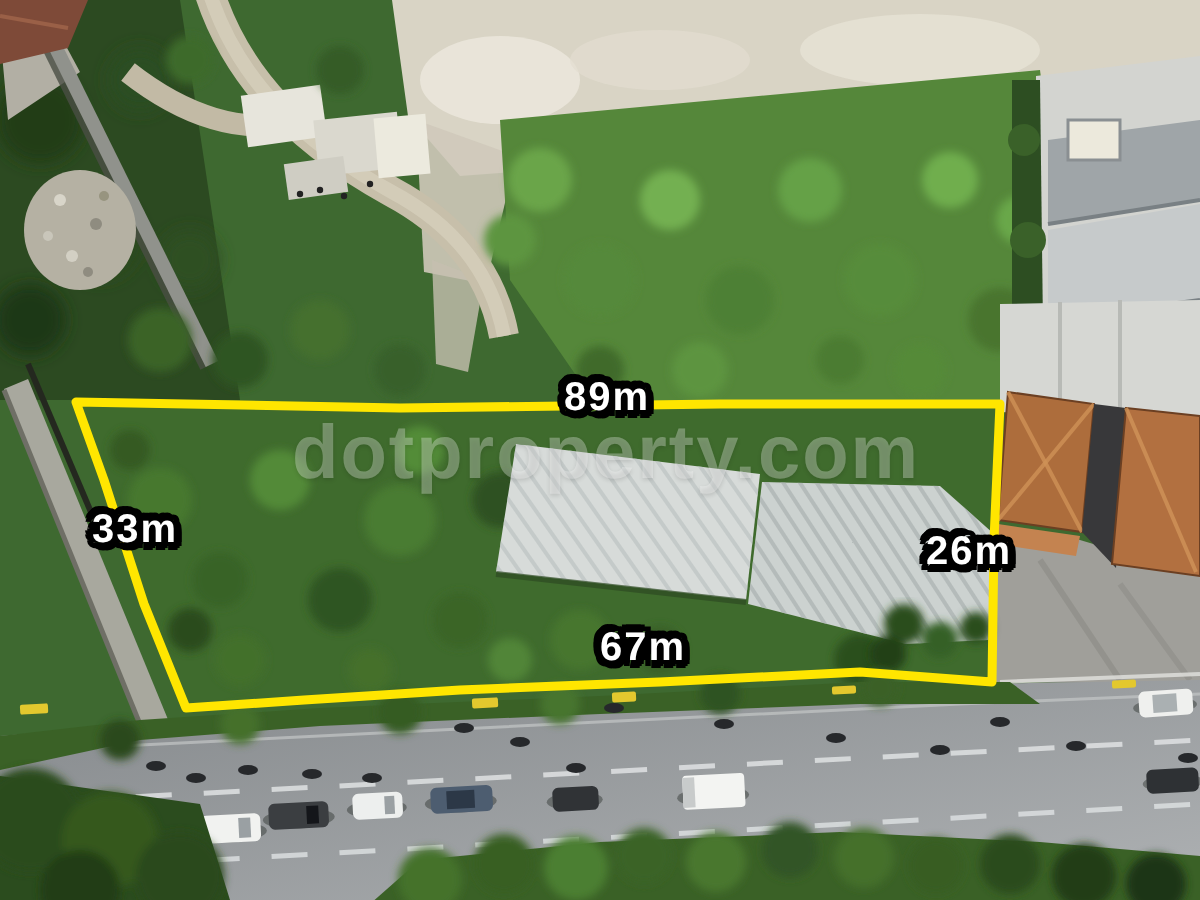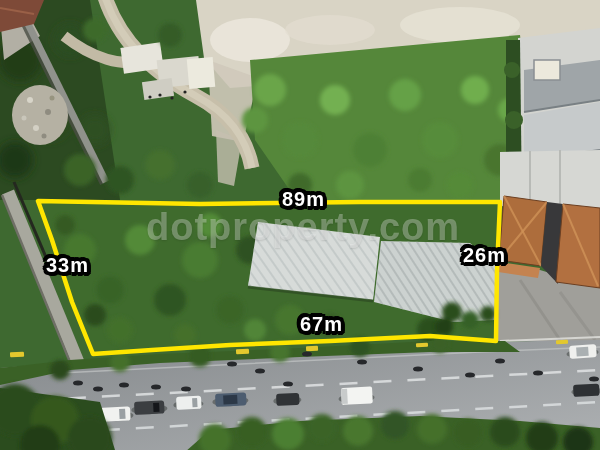--- a/index.html
+++ b/index.html
@@ -9,21 +9,21 @@
   .dim-label{
     position:absolute;font-weight:bold;font-size:20px;line-height:36px;
     color:#ffffff;letter-spacing:1px;white-space:nowrap;
     text-shadow:
       -3px -3px 0 #000, 3px -3px 0 #000, -3px 3px 0 #000, 3px 3px 0 #000,
       -4px 0 0 #000, 4px 0 0 #000, 0 -4px 0 #000, 0 4px 0 #000,
       -2px -4px 0 #000, 2px 4px 0 #000, 4px 2px 0 #000, -4px -2px 0 #000;
   }
   .lbl-top{left:282px;top:181px;}
   .lbl-left{left:46px;top:247px;}
-  .lbl-right{left:463px;top:237px;}
+  .lbl-right{left:463px;top:258px;}
   .lbl-bottom{left:282px;top:306px;margin-left:18px;}
   .watermark{
     position:absolute;left:146px;top:206px;font-size:38px;font-weight:bold;
     color:rgba(255,255,255,0.30);letter-spacing:1px;white-space:nowrap;
     text-shadow:0 1px 2px rgba(0,0,0,0.12);
   }
 </style>
 </head>
 <body>
 

